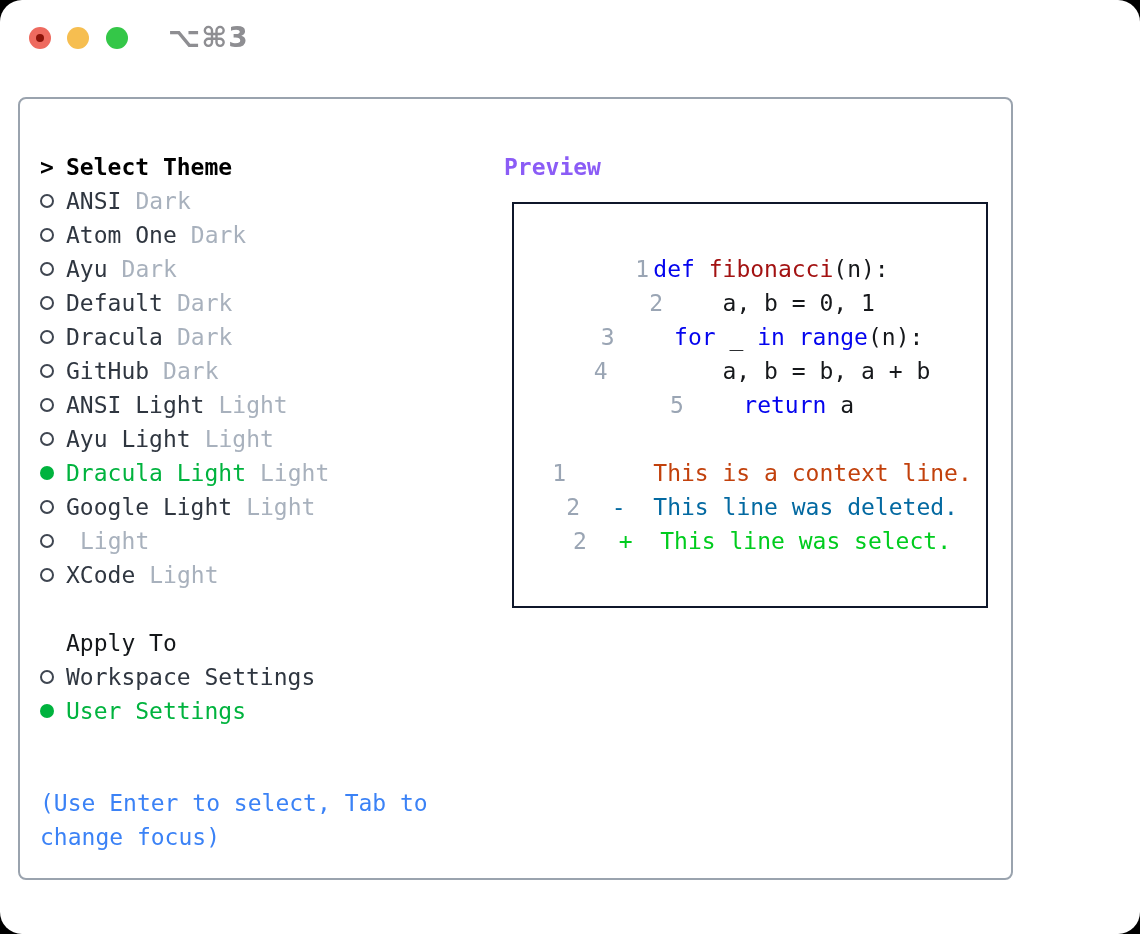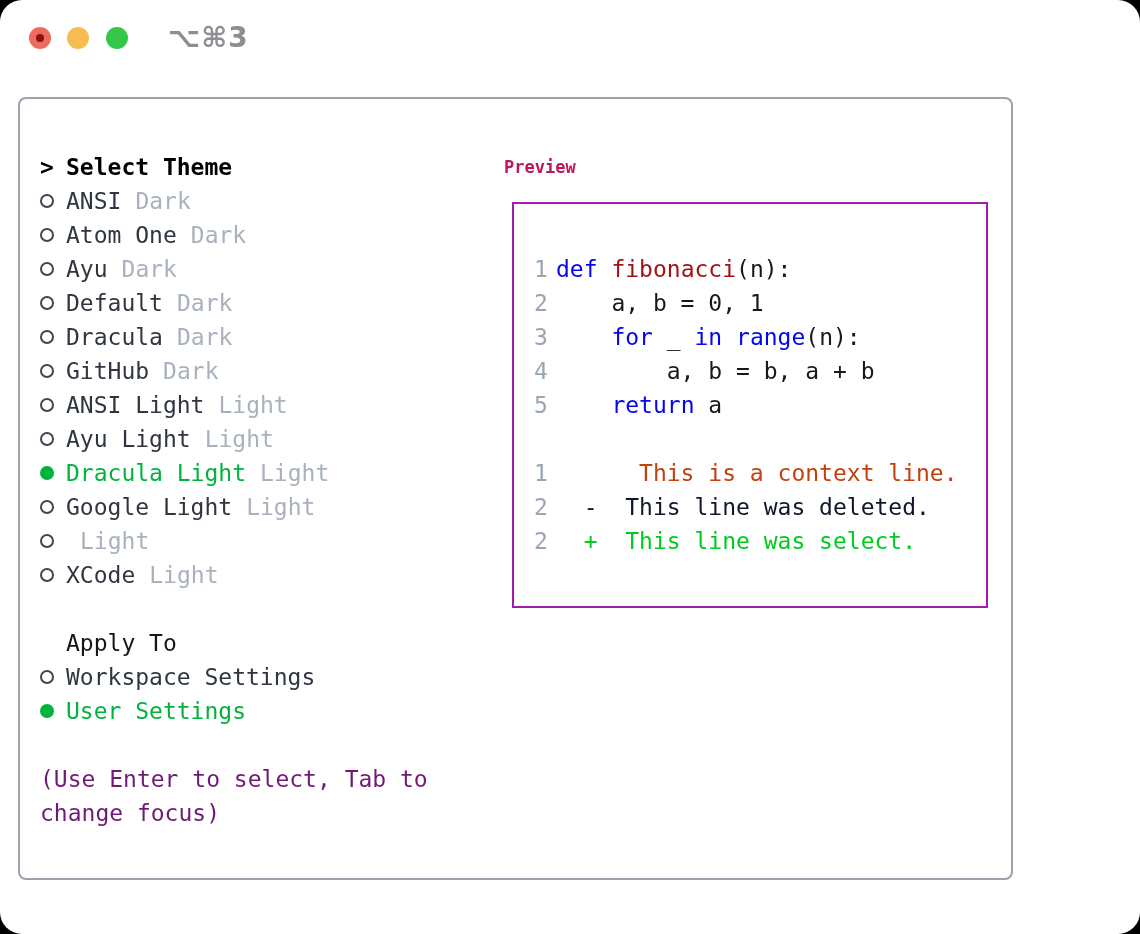--- a/index.html
+++ b/index.html
@@ -24,35 +24,35 @@
   .bcol{display:inline-flex;width:26px;align-items:center;flex:0 0 26px;}
   .circle{width:14px;height:14px;border:2px solid #3f4651;border-radius:50%;box-sizing:border-box;}
   .circle.sel{border:none;background:#00b33e;}
   .cursor{display:inline-block;width:26px;font-weight:bold;color:#000;}
   .hdr{font-weight:bold;color:#000;}
   .iname{color:#2f3640;}
   .iname.sel{color:#00b33e;}
   .itag{color:#a8b1bd;margin-left:14px;}
   .apply-label{color:#14171a;}
   .spacer{height:34px;}
-  .help{color:#701a75;}
+  .help{color:#3b82f6;margin-top:24px;}
   .help div{height:34px;line-height:34px;white-space:pre;}
 
   
-  .preview-hdr{position:absolute;left:484px;top:51px;font-size:17px;line-height:34px;font-weight:bold;color:#be185d;}
+  .preview-hdr{position:absolute;left:484px;top:51px;font-size:23px;line-height:34px;font-weight:bold;color:#8b5cf6;}
   .preview-box{position:absolute;left:492px;top:103px;width:476px;height:406px;box-sizing:border-box;
-               border:2px solid #a21caf;padding:14px 0 0 20px;font-size:23px;line-height:34px;overflow:hidden;}
+               border:2px solid #0f172a;padding:14px 0 0 20px;font-size:23px;line-height:34px;overflow:hidden;text-align:center;}
   .blank{height:34px;}
   .cl{white-space:pre;height:34px;}
   .ln{display:inline-block;width:22px;color:#9aa5b4;}
   .kw{color:#0404ee;}
   .fn{color:#a31212;}
   .pl{color:#16181b;}
   .ctx{color:#c2410c;}
-  .del{color:#0f172a;}
+  .del{color:#0369a1;}
   .add{color:#00cc1e;}
 </style>
 </head>
 <body>
 
 <div class="window">
 
   <span class="tl tl-red"></span>
   <span class="tl tl-yellow"></span>
   <span class="tl tl-green"></span>

